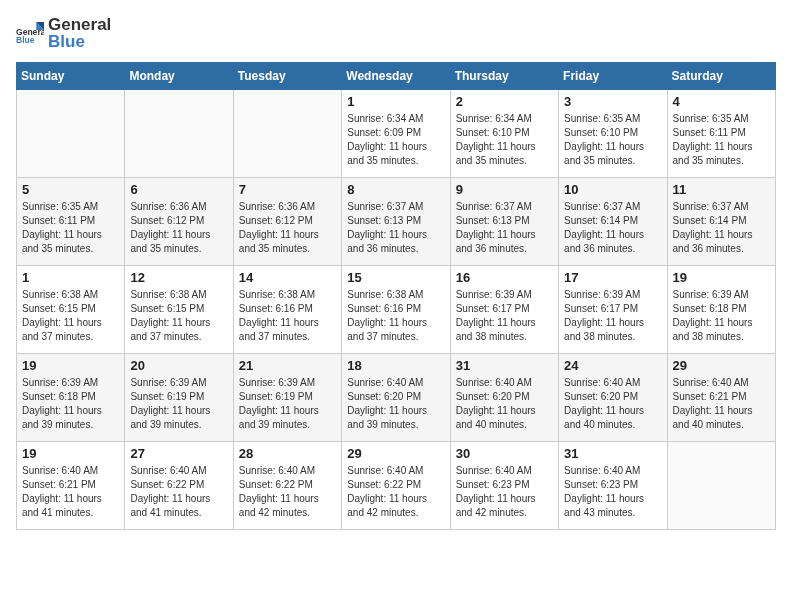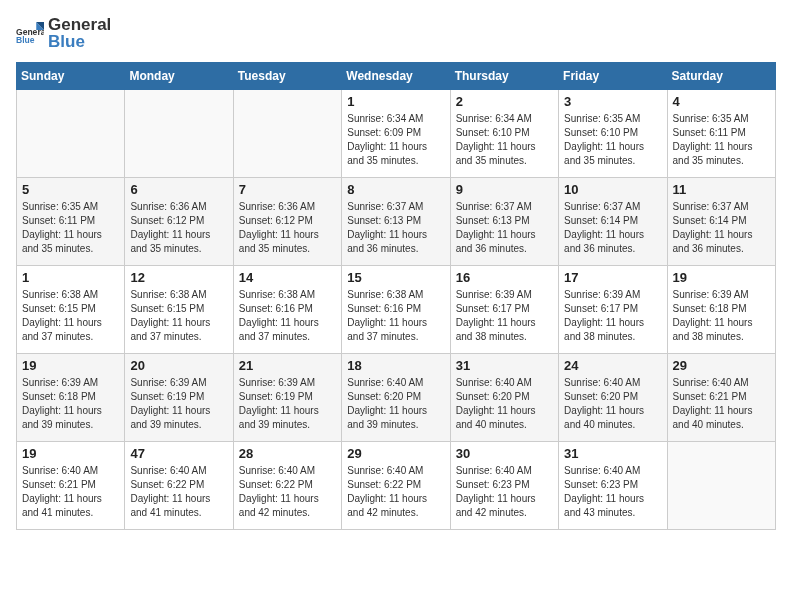--- a/index.html
+++ b/index.html
@@ -304,21 +304,21 @@
       </tr>
       <tr>
         <td>
           <div class="day-number">19</div>
           <div class="day-info" style="white-space: pre-line;">Sunrise: 6:40 AM
 Sunset: 6:21 PM
 Daylight: 11 hours
 and 41 minutes.</div>
         </td>
         <td>
-          <div class="day-number">47</div>
+          <div class="day-number">27</div>
           <div class="day-info" style="white-space: pre-line;">Sunrise: 6:40 AM
 Sunset: 6:22 PM
 Daylight: 11 hours
 and 41 minutes.</div>
         </td>
         <td>
           <div class="day-number">28</div>
           <div class="day-info" style="white-space: pre-line;">Sunrise: 6:40 AM
 Sunset: 6:22 PM
 Daylight: 11 hours

